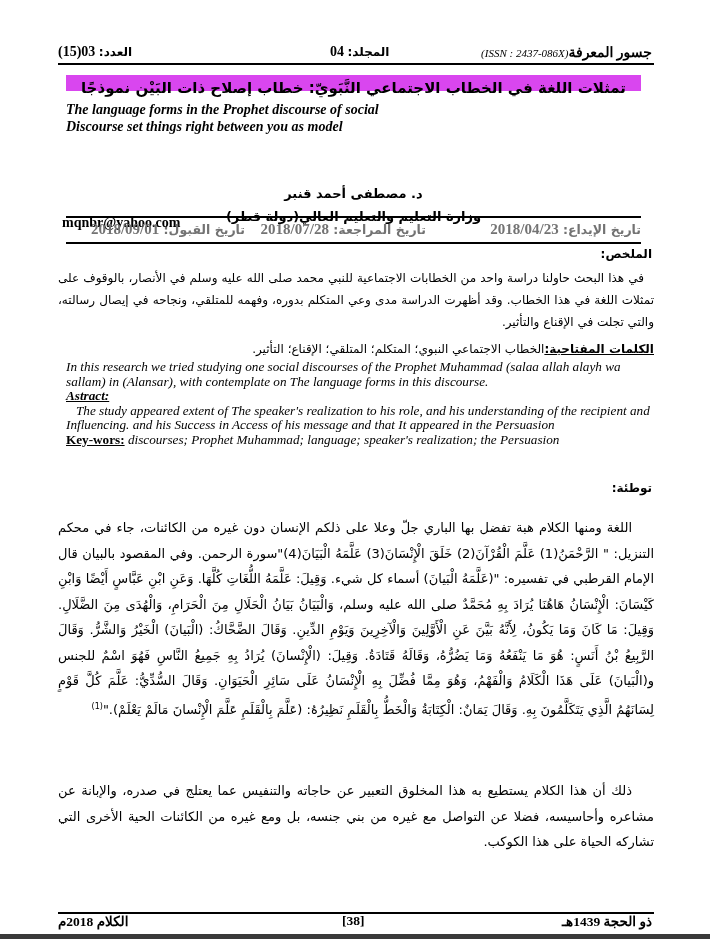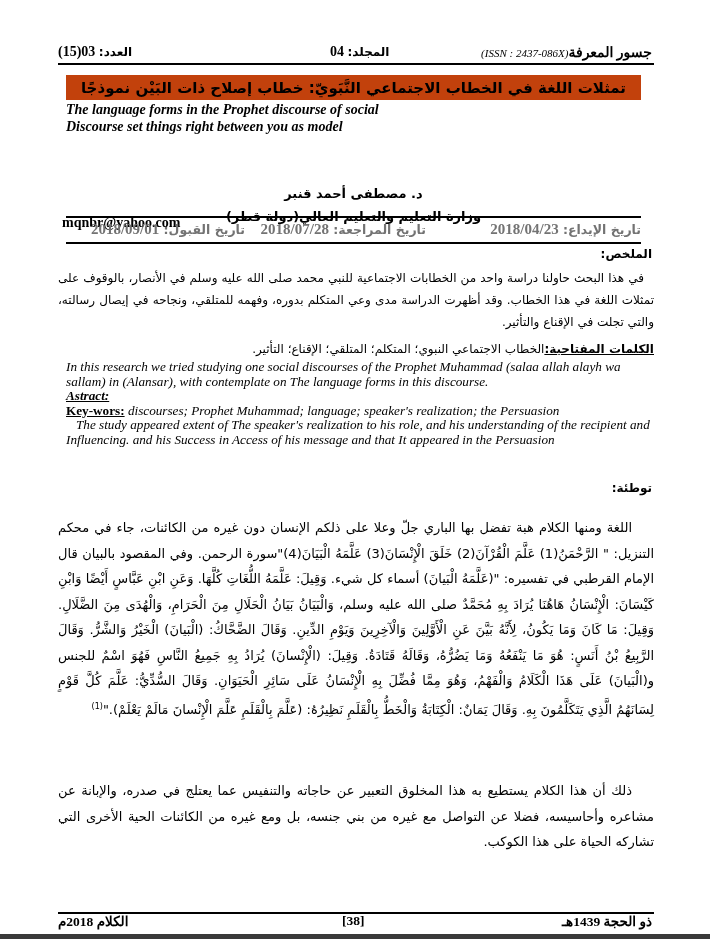--- a/index.html
+++ b/index.html
@@ -1,21 +1,21 @@
 <!DOCTYPE html>
 <html><head>
 <meta charset="utf-8">
 <style>
   html, body { margin: 0; padding: 0; background: #ffffff; }
   body { width: 710px; height: 939px; position: relative; overflow: hidden; font-family: "DejaVu Serif", serif; color: #000; }
   .abs { position: absolute; }
   .rtl { direction: rtl; unicode-bidi: plaintext; }
   .hline { position: absolute; left: 58px; width: 596px; height: 1.5px; background: #000; }
   .meta { font-family: "Liberation Serif", serif; font-weight: bold; font-size: 14px; top: 44px; }
-  .title-bar { left: 66px; top: 75px; width: 575px; height: 25px; background: #c2410c; text-align: center; }
+  .title-bar { left: 66px; top: 75px; width: 575px; height: 16px; background: #d946ef; text-align: center; }
   .title-bar span { font-family: "DejaVu Sans", sans-serif; font-weight: bold; font-size: 15px; line-height: 27px; direction: rtl; }
   .en-title { left: 66px; width: 575px; text-align: left; font-family: "Liberation Serif", serif; font-style: italic; font-weight: bold; font-size: 14px; }
   .author { left: 66px; width: 575px; text-align: center; font-family: "DejaVu Sans", sans-serif; font-weight: bold; font-size: 13px; direction: rtl; margin-top: 32px; }
   .email { left: 62px; width: 575px; text-align: left; font-family: "Liberation Serif", serif; font-weight: bold; font-size: 14px; margin-top: 16px; }
   .date { top: 221px; font-family: "DejaVu Sans", sans-serif; font-weight: bold; font-size: 12.5px; color: #737373; direction: rtl; white-space: nowrap; }
   .date .num { font-family: "Liberation Serif", serif; font-size: 15px; }
   .ar-head { font-family: "DejaVu Sans", sans-serif; font-weight: bold; font-size: 12px; direction: rtl; right: 58px; }
   .ar-p { left: 58px; width: 596px; font-family: "DejaVu Sans", sans-serif; font-size: 12px; line-height: 22px; direction: rtl; text-align: justify; }
   .en-abs { left: 66px; width: 590px; font-family: "Liberation Serif", serif; font-style: italic; font-size: 13.2px; line-height: 14.5px; }
   .en-abs .lbl { font-style: normal; font-weight: bold; text-decoration: underline; }
@@ -69,25 +69,25 @@
 <div class="abs ar-p" style="top:267px;">
   <span style="display:inline-block;width:10px;"></span><span>في هذا البحث حاولنا دراسة واحد من الخطابات الاجتماعية للنبي محمد صلى الله عليه وسلم في الأنصار، بالوقوف على تمثلات اللغة في هذا الخطاب. وقد أظهرت الدراسة مدى وعي المتكلم بدوره، وفهمه للمتلقي، ونجاحه في إيصال رسالته، والتي تجلت في الإقناع والتأثير.</span>
 </div>
 <div class="abs ar-p" style="top:338px;text-align:right;">
   <span style="font-weight:bold;text-decoration:underline;">الكلمات المفتاحية:</span><span>الخطاب الاجتماعي النبوي؛ المتكلم؛ المتلقي؛ الإقناع؛ التأثير.</span>
 </div>
 
 <div class="abs en-abs" style="top:360px;">
   <div>In this research we tried studying one social discourses of the Prophet Muhammad (salaa allah alayh wa sallam) in (Alansar), with contemplate on The language forms in this discourse.</div>
   <div style="font-weight:bold;text-decoration:underline;">Astract:</div>
+  <div style="text-indent:10px;">The study appeared extent of The speaker's realization  to  his role, and his understanding of the recipient and Influencing. and his Success in Access of  his message and  that It appeared in the Persuasion</div>
   <div>
     <span class="lbl">Key-wors:</span>
     <span>discourses; Prophet Muhammad; language; speaker's realization; the Persuasion</span>
   </div>
-  <div style="text-indent:10px;">The study appeared extent of The speaker's realization  to  his role, and his understanding of the recipient and Influencing. and his Success in Access of  his message and  that It appeared in the Persuasion</div>
 </div>
 
 <div class="abs ar-head" style="top:481px;">توطئة:</div>
 <div class="abs body-p" style="top:515px;">
   <span style="display:inline-block;width:22px;"></span><span>اللغة ومنها الكلام هبة تفضل بها الباري جلّ وعلا على ذلكم الإنسان دون غيره من الكائنات، جاء في محكم التنزيل: " الرَّحْمَنُ(1) عَلَّمَ الْقُرْآنَ(2) خَلَقَ الْإِنْسَانَ(3) عَلَّمَهُ الْبَيَانَ(4)"سورة الرحمن. وفي المقصود بالبيان قال الإمام القرطبي في تفسيره: "(عَلَّمَهُ الْبَيانَ) أسماء كل شيء. وَقِيلَ: عَلَّمَهُ اللُّغَاتِ كُلَّهَا. وَعَنِ ابْنِ عَبَّاسٍ أَيْضًا وَابْنِ كَيْسَانَ: الْإِنْسَانُ هَاهُنَا يُرَادَ بِهِ مُحَمَّدٌ صلى الله عليه وسلم، وَالْبَيَانُ بَيَانُ الْحَلَالِ مِنَ الْحَرَامِ، وَالْهُدَى مِنَ الضَّلَالِ. وَقِيلَ: مَا كَانَ وَمَا يَكُونُ، لِأَنَّهُ بَيَّنَ عَنِ الْأَوَّلِينَ وَالْآخِرِينَ وَيَوْمِ الدِّينِ. وَقَالَ الضَّحَّاكُ: (الْبَيانَ) الْخَيْرُ وَالشَّرُّ. وَقَالَ الرَّبِيعُ بْنُ أَنَسٍ: هُوَ مَا يَنْفَعُهُ وَمَا يَضُرُّهُ، وَقَالَهُ قَتَادَةُ. وَقِيلَ: (الْإِنْسانَ) يُرَادُ بِهِ جَمِيعُ النَّاسِ فَهُوَ اسْمٌ للجنس و(الْبَيانَ) عَلَى هَذَا الْكَلَامُ وَالْفَهْمُ، وَهُوَ مِمَّا فُضِّلَ بِهِ الْإِنْسَانُ عَلَى سَائِرِ الْحَيَوَانِ. وَقَالَ السُّدِّيُّ: عَلَّمَ كُلَّ قَوْمٍ لِسَانَهُمُ الَّذِي يَتَكَلَّمُونَ بِهِ. وَقَالَ يَمَانٌ: الْكِتَابَةُ وَالْخَطُّ بِالْقَلَمِ نَظِيرُهُ: (عَلَّمَ بِالْقَلَمِ عَلَّمَ الْإِنْسانَ مَالَمْ يَعْلَمْ)."</span><sup>(1)</sup>
 </div>
 <div class="abs body-p" style="top:778px;">
   <span style="display:inline-block;width:22px;"></span><span>ذلك أن هذا الكلام يستطيع به هذا المخلوق التعبير عن حاجاته والتنفيس عما يعتلج في صدره،  والإبانة عن مشاعره وأحاسيسه، فضلا عن التواصل مع غيره من بني جنسه، بل ومع غيره من الكائنات الحية الأخرى التي تشاركه الحياة على هذا الكوكب.</span>
 </div>
 

